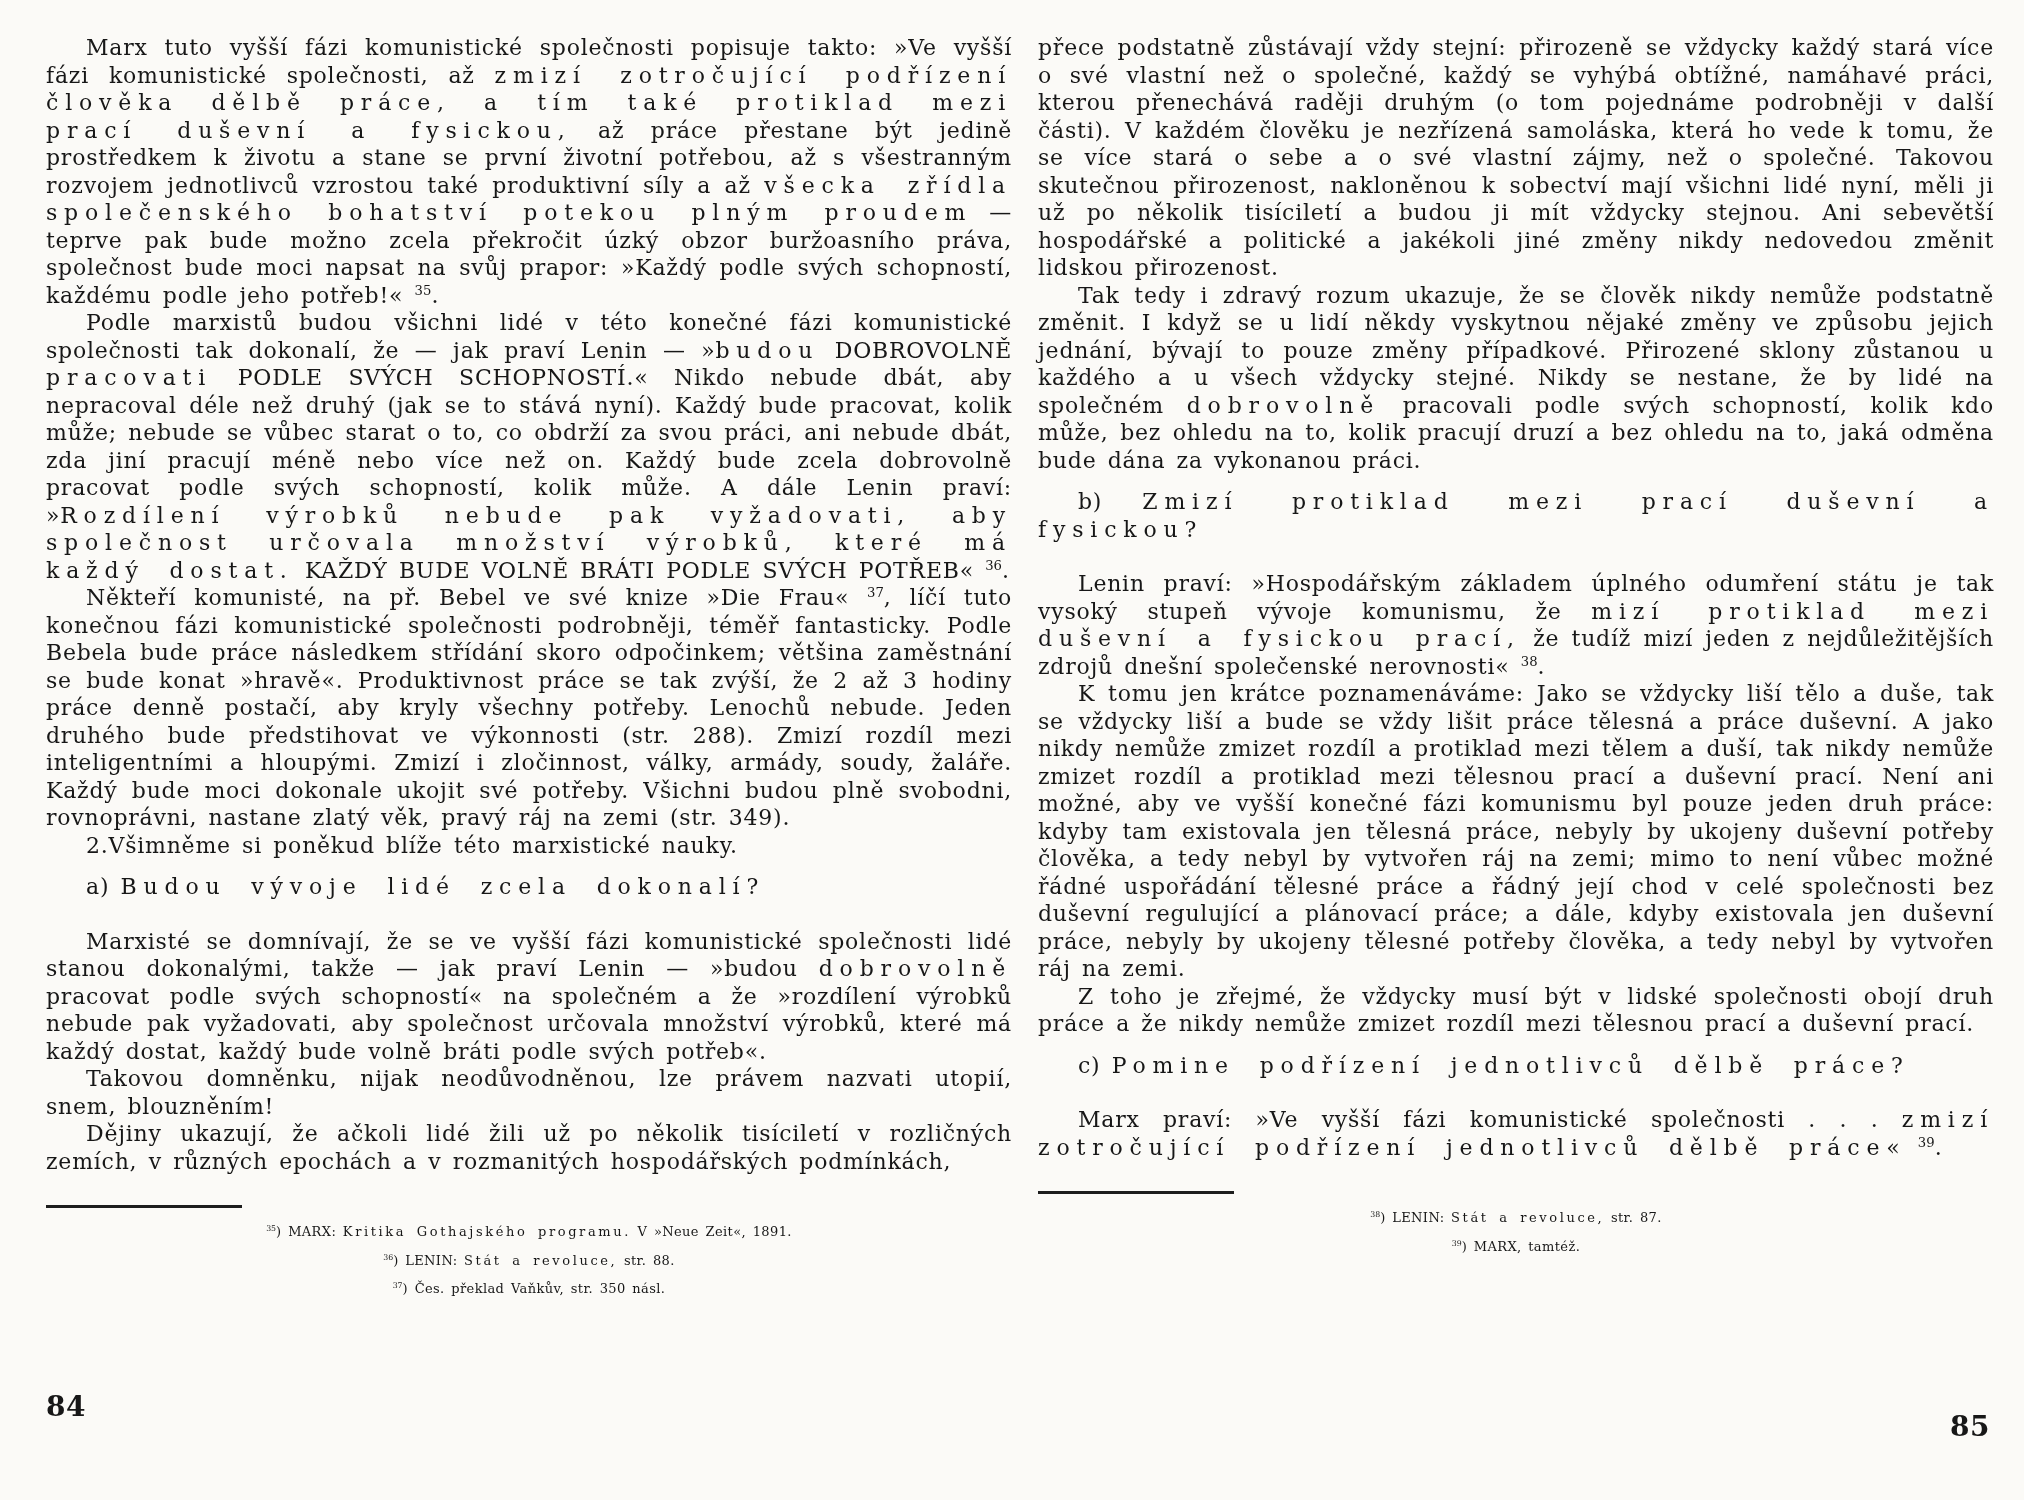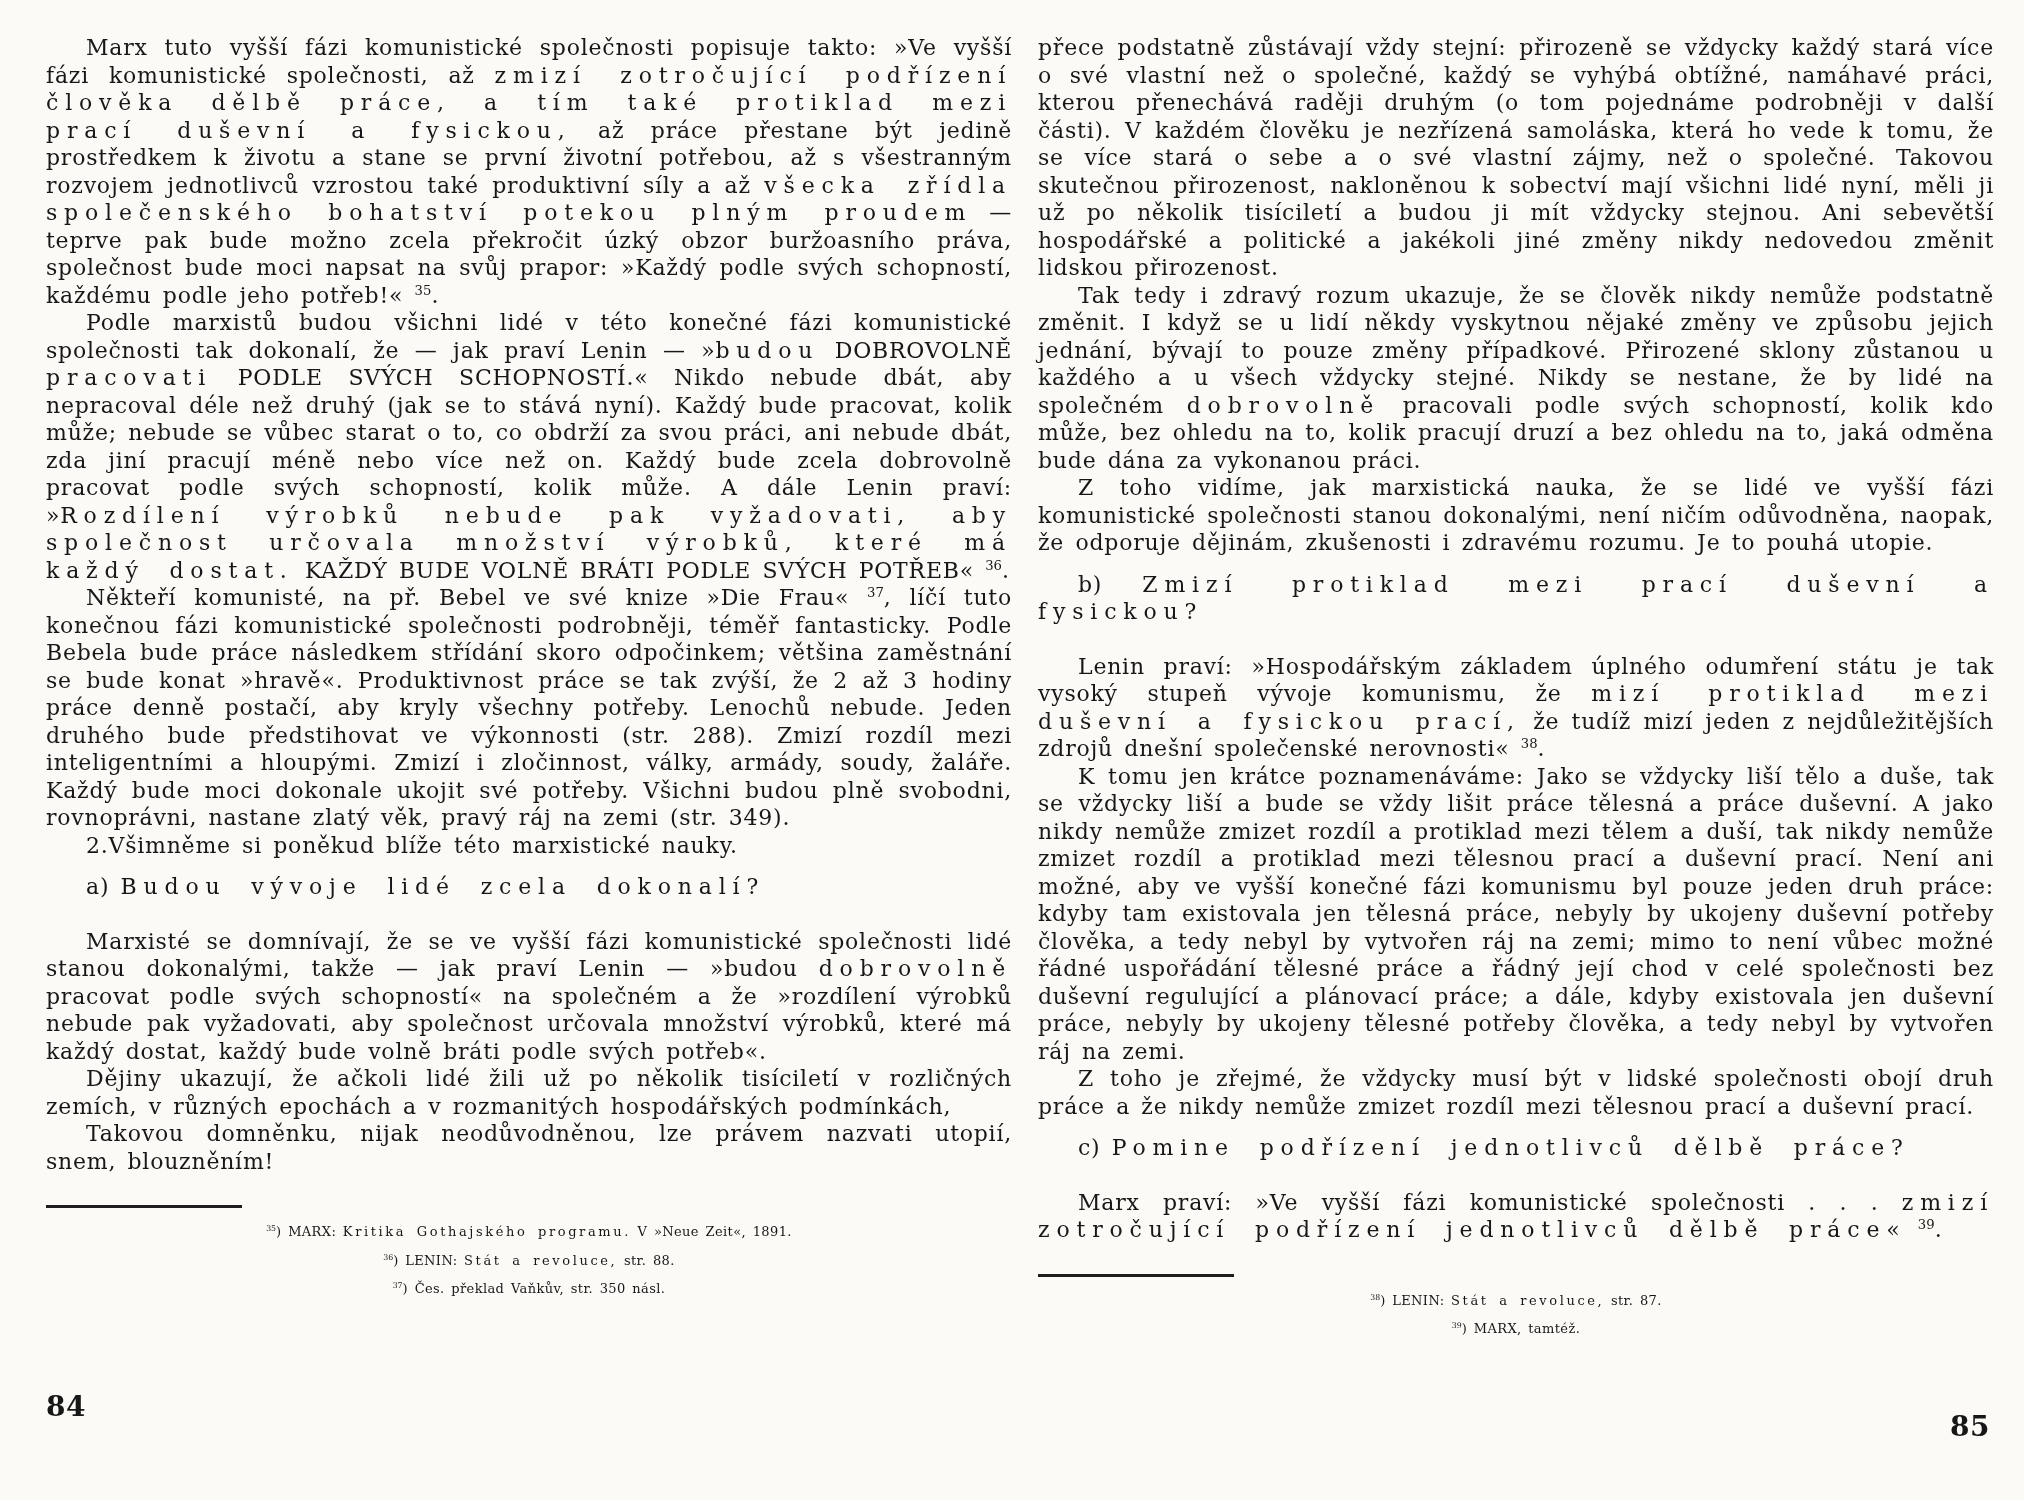--- a/index.html
+++ b/index.html
@@ -84,37 +84,36 @@
 <div class="spread">
 
   <div class="page page-left">
     <div class="page-body">
         <p class="indent"><span>Marx tuto vyšší fázi komunistické společnosti popisuje takto: »Ve vyšší fázi komunistické společnosti, až </span><span class="sp">zmizí zotročující podřízení člověka dělbě práce, a tím také protiklad mezi prací duševní a fysickou,</span><span> až práce přestane být jedině prostředkem k životu a stane se první životní potřebou, až s všestranným rozvojem jednotlivců vzrostou také produktivní síly a až </span><span class="sp">všecka zřídla společenského bohatství potekou plným proudem</span><span> — teprve pak bude možno zcela překročit úzký obzor buržoasního práva, společnost bude moci napsat na svůj prapor: »Každý podle svých schopností, každému podle jeho potřeb!« </span><sup>35</sup><span>.</span></p>
         <p class="indent"><span>Podle marxistů budou všichni lidé v této konečné fázi komunistické společnosti tak dokonalí, že — jak praví Lenin — »</span><span class="sp">budou</span><span> DOBROVOLNĚ </span><span class="sp">pracovati</span><span> PODLE SVÝCH SCHOPNOSTÍ.« Nikdo nebude dbát, aby nepracoval déle než druhý (jak se to stává nyní). Každý bude pracovat, kolik může; nebude se vůbec starat o to, co obdrží za svou práci, ani nebude dbát, zda jiní pracují méně nebo více než on. Každý bude zcela dobrovolně pracovat podle svých schopností, kolik může. A dále Lenin praví: »</span><span class="sp">Rozdílení výrobků nebude pak vyžadovati, aby společnost určovala množství výrobků, které má každý dostat.</span><span> KAŽDÝ BUDE VOLNĚ BRÁTI PODLE SVÝCH POTŘEB« </span><sup>36</sup><span>.</span></p>
         <p class="indent"><span>Někteří komunisté, na př. Bebel ve své knize »Die Frau« </span><sup>37</sup><span>, líčí tuto konečnou fázi komunistické společnosti podrobněji, téměř fantasticky. Podle Bebela bude práce následkem střídání skoro odpočinkem; většina zaměstnání se bude konat »hravě«. Produktivnost práce se tak zvýší, že 2 až 3 hodiny práce denně postačí, aby kryly všechny potřeby. Lenochů nebude. Jeden druhého bude předstihovat ve výkonnosti (str. 288). Zmizí rozdíl mezi inteligentními a hloupými. Zmizí i zločinnost, války, armády, soudy, žaláře. Každý bude moci dokonale ukojit své potřeby. Všichni budou plně svobodni, rovnoprávni, nastane zlatý věk, pravý ráj na zemi (str. 349).</span></p>
         <p class="indent"><span>2.Všimněme si poněkud blíže této marxistické nauky.</span></p>
         <p class="heading"><span>a) </span><span class="sp">Budou vývoje lidé zcela dokonalí?</span></p>
         <p class="indent"><span>Marxisté se domnívají, že se ve vyšší fázi komunistické společnosti lidé stanou dokonalými, takže — jak praví Lenin — »budou </span><span class="sp">dobrovolně</span><span> pracovat podle svých schopností« na společném a že »rozdílení výrobků nebude pak vyžadovati, aby společnost určovala množství výrobků, které má každý dostat, každý bude volně bráti podle svých potřeb«.</span></p>
+        <p class="indent"><span>Takovou domněnku, nijak neodůvodněnou, lze právem nazvati utopií, snem, blouzněním!</span></p>
         <p class="indent"><span>Dějiny ukazují, že ačkoli lidé žili už po několik tisíciletí v rozličných zemích, v různých epochách a v rozmanitých hospodářských podmínkách,</span></p>
-        <p class="indent"><span>Takovou domněnku, nijak neodůvodněnou, lze právem nazvati utopií, snem, blouzněním!</span></p>
       </div>
     <div class="footnote-rule"></div>
     <div class="footnotes page-body">
         <p><sup>35</sup><span>) MARX: </span><span class="sp">Kritika Gothajského programu.</span><span> V »Neue Zeit«, 1891.</span></p>
         <p><sup>36</sup><span>) LENIN: </span><span class="sp">Stát a revoluce,</span><span> str. 88.</span></p>
         <p><sup>37</sup><span>) Čes. překlad Vaňkův, str. 350 násl.</span></p>
       </div>
     <div class="page-number pn-left">84</div>
   </div>
 
   <div class="page page-right">
     <div class="page-body">
         <p><span>přece podstatně zůstávají vždy stejní: přirozeně se vždycky každý stará více o své vlastní než o společné, každý se vyhýbá obtížné, namáhavé práci, kterou přenechává raději druhým (o tom pojednáme podrobněji v další části). V každém člověku je nezřízená samoláska, která ho vede k tomu, že se více stará o sebe a o své vlastní zájmy, než o společné. Takovou skutečnou přirozenost, nakloněnou k sobectví mají všichni lidé nyní, měli ji už po několik tisíciletí a budou ji mít vždycky stejnou. Ani sebevětší hospodářské a politické a jakékoli jiné změny nikdy nedovedou změnit lidskou přirozenost.</span></p>
         <p class="indent"><span>Tak tedy i zdravý rozum ukazuje, že se člověk nikdy nemůže podstatně změnit. I když se u lidí někdy vyskytnou nějaké změny ve způsobu jejich jednání, bývají to pouze změny případkové. Přirozené sklony zůstanou u každého a u všech vždycky stejné. Nikdy se nestane, že by lidé na společném </span><span class="sp">dobrovolně</span><span> pracovali podle svých schopností, kolik kdo může, bez ohledu na to, kolik pracují druzí a bez ohledu na to, jaká odměna bude dána za vykonanou práci.</span></p>
-        <p class="indent"><span>Z toho vidíme, jak marxistická nauka, že se lidé ve vyšší fázi komunistické společnosti stanou dokonalými, není ničím odůvodněna, naopak, že odporuje dějinám, zkušenosti i zdravému rozumu. Je to pouhá utopie.</span></p>
         <p class="heading"><span>b) </span><span class="sp">Zmizí protiklad mezi prací duševní a fysickou?</span></p>
         <p class="indent"><span>Lenin praví: »Hospodářským základem úplného odumření státu je tak vysoký stupeň vývoje komunismu, že </span><span class="sp">mizí protiklad mezi duševní a fysickou prací,</span><span> že tudíž mizí jeden z nejdůležitějších zdrojů dnešní společenské nerovnosti« </span><sup>38</sup><span>.</span></p>
         <p class="indent"><span>K tomu jen krátce poznamenáváme: Jako se vždycky liší tělo a duše, tak se vždycky liší a bude se vždy lišit práce tělesná a práce duševní. A jako nikdy nemůže zmizet rozdíl a protiklad mezi tělem a duší, tak nikdy nemůže zmizet rozdíl a protiklad mezi tělesnou prací a duševní prací. Není ani možné, aby ve vyšší konečné fázi komunismu byl pouze jeden druh práce: kdyby tam existovala jen tělesná práce, nebyly by ukojeny duševní potřeby člověka, a tedy nebyl by vytvořen ráj na zemi; mimo to není vůbec možné řádné uspořádání tělesné práce a řádný její chod v celé společnosti bez duševní regulující a plánovací práce; a dále, kdyby existovala jen duševní práce, nebyly by ukojeny tělesné potřeby člověka, a tedy nebyl by vytvořen ráj na zemi.</span></p>
         <p class="indent"><span>Z toho je zřejmé, že vždycky musí být v lidské společnosti obojí druh práce a že nikdy nemůže zmizet rozdíl mezi tělesnou prací a duševní prací.</span></p>
         <p class="heading"><span>c) </span><span class="sp">Pomine podřízení jednotlivců dělbě práce?</span></p>
         <p class="indent"><span>Marx praví: »Ve vyšší fázi komunistické společnosti . . . </span><span class="sp">zmizí zotročující podřízení jednotlivců dělbě práce«</span><span> </span><sup>39</sup><span>.</span></p>
       </div>
     <div class="footnote-rule"></div>
     <div class="footnotes page-body">
         <p><sup>38</sup><span>) LENIN: </span><span class="sp">Stát a revoluce,</span><span> str. 87.</span></p>

